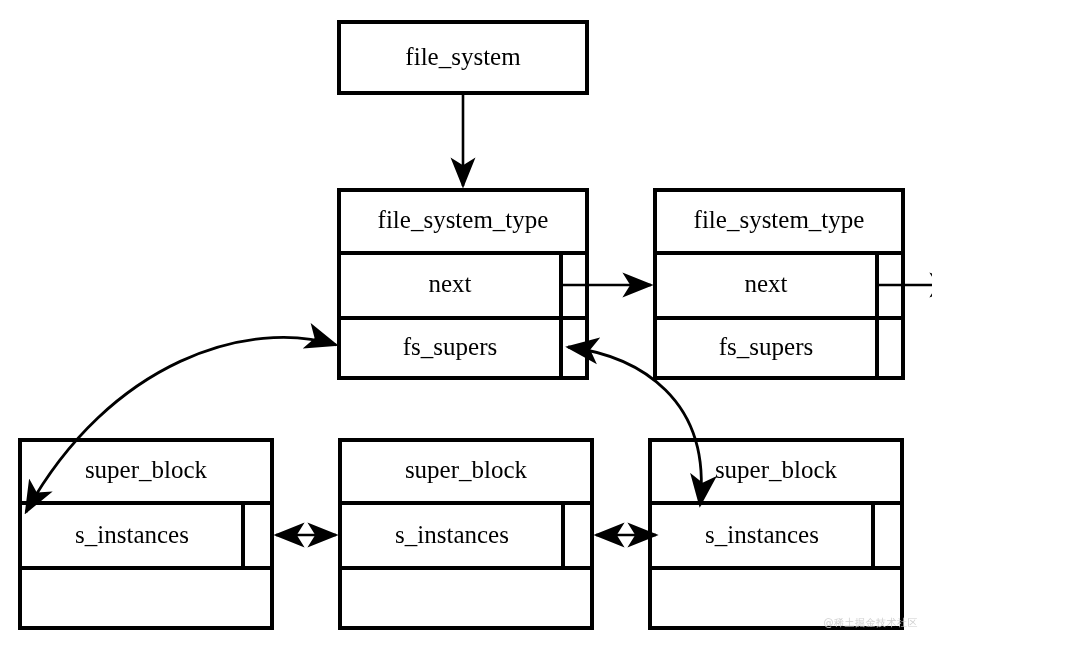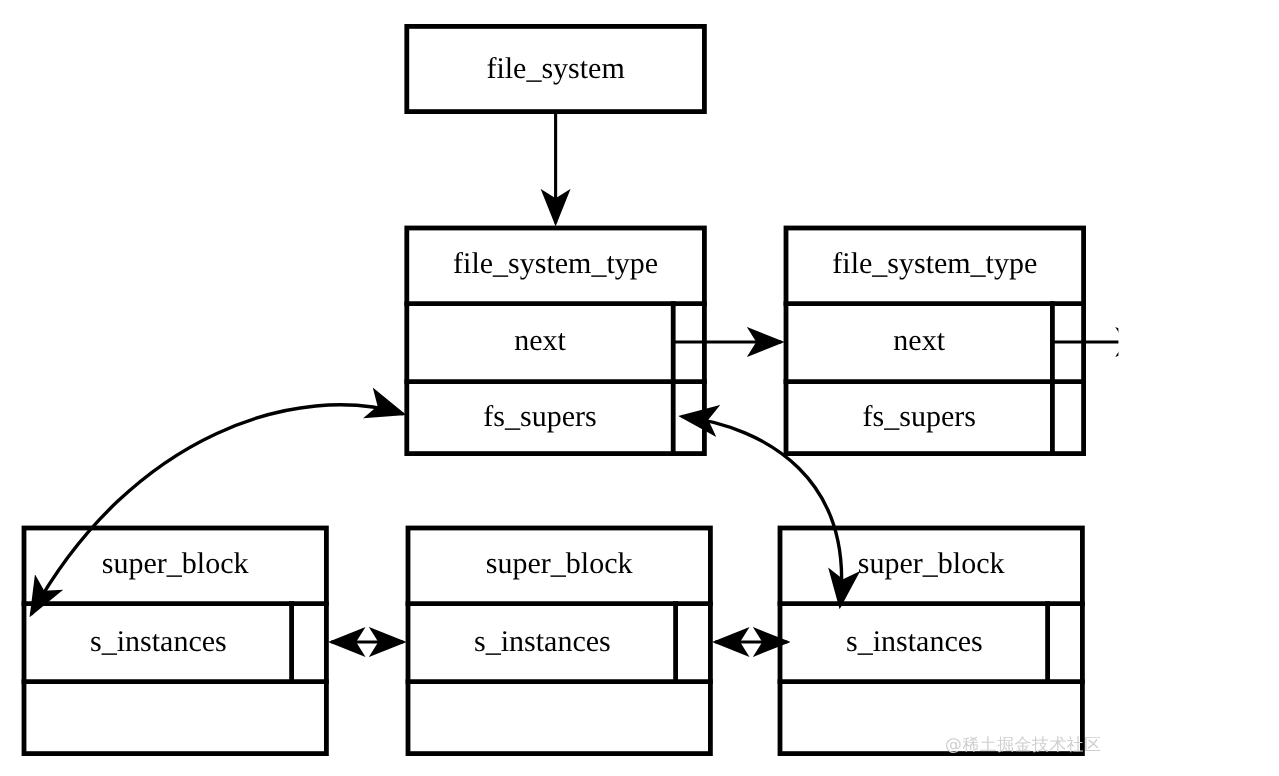--- a/index.html
+++ b/index.html
@@ -56,21 +56,21 @@
     font-size: 29px;
     fill: #000000;
     text-anchor: start;
     dominant-baseline: middle;
   }
   .watermark {
     position: absolute;
     right: 14px;
     bottom: 17px;
     font-family: "DejaVu Sans", "Liberation Sans", sans-serif;
-    font-size: 14px;
+    font-size: 10px;
     color: #cfcfcf;
     letter-spacing: 0.5px;
     white-space: nowrap;
     user-select: none;
   }
 </style>
 </head>
 <body>
 
 <div id="diagram-root">

